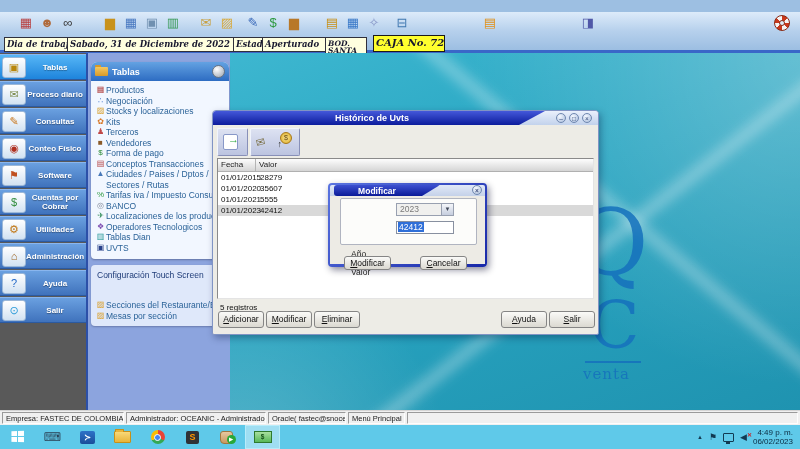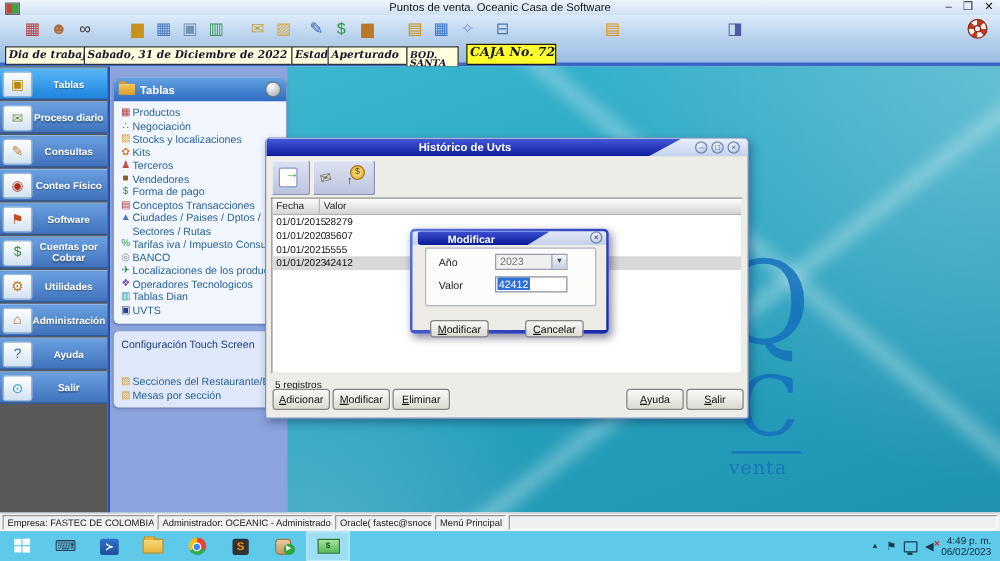--- a/index.html
+++ b/index.html
@@ -136,21 +136,21 @@
     background:linear-gradient(135deg,#5a74e0,#1828a8);box-shadow:2px 3px 7px rgba(0,0,40,.45);}
   .mo-top{position:absolute;left:2px;top:2px;right:2px;height:11px;background:linear-gradient(#e2e9f7,#c4d1e9);border-radius:2px 2px 0 0;}
   .mo-banner{position:absolute;left:4px;top:0px;width:106px;height:11px;border-radius:3px 2px 0 3px;
     background:linear-gradient(#3c50d0,#0a1a98);clip-path:polygon(0 0,106px 0,88px 11px,0 11px);}
   .mo-title{position:absolute;left:0;top:1px;width:94px;text-align:center;color:#fff;font-weight:bold;font-size:8.5px;}
   .mo-close{position:absolute;right:3px;top:0px;width:10px;height:10px;border-radius:50%;cursor:pointer;
     background:radial-gradient(circle at 35% 30%,#f8fafe,#aabcd8);border:1px solid #7088b0;
     font-size:6.5px;line-height:9px;text-align:center;color:#405080;font-weight:bold;box-sizing:border-box;}
   .mo-inner{position:absolute;left:2px;top:13px;right:2px;bottom:3px;background:#edebe5;}
   .mo-group{position:absolute;left:10px;top:2px;width:135px;height:45px;background:#fcfcfa;border:1px solid #b0b4c0;border-radius:2px;}
-  .mo-label{position:absolute;left:10px;font-size:8.5px;color:#222;}
+  .mo-label{position:absolute;left:10px;font-size:8.5px;color:#222;margin-top:44px;}
   #lab-ano{top:6px;}#lab-valor{top:24px;}
   .mo-combo{position:absolute;left:55px;top:4px;width:58px;height:13px;background:#f0f0ee;border:1px solid #98a0b0;
     box-sizing:border-box;font-size:8.5px;color:#7a7a7a;padding-left:3px;line-height:11px;cursor:default;}
   .mo-combo-btn{position:absolute;right:0;top:0;bottom:0;width:11px;background:linear-gradient(#f4f6fa,#c6cede);
     border-left:1px solid #98a0b0;font-size:6px;text-align:center;line-height:11px;color:#404858;}
   .mo-input{position:absolute;left:55px;top:22px;width:58px;height:13px;background:#fff;border:1px solid #8890a0;
     box-sizing:border-box;font-size:8.5px;line-height:11px;padding-left:1px;cursor:text;}
   .mo-input span{background:#2f6fd8;color:#fff;padding:0 1px;}
   .mo-btn{position:absolute;top:60px;width:47px;height:14px;cursor:pointer;
     background:linear-gradient(#fafaf8,#dbd9d1);border:1px solid #858585;border-radius:3px;
@@ -196,29 +196,20 @@
   .netic::after{content:"";position:absolute;left:2px;bottom:-3px;width:4px;height:2px;background:#123a52;}
   .tr-vol{position:relative;font-size:9px;cursor:pointer;}
   .tr-vol i{position:absolute;right:-5px;top:-1px;font-style:normal;color:#cc2222;font-size:6px;font-weight:bold;}
   .tr-time{font-size:8px;text-align:right;line-height:9px;color:#0a2a40;cursor:default;}
 </style>
 </head>
 <body>
 
 <div class="screen">
 
-  <div class="titlebar">
-    <span class="appicon"></span>
-    <span class="title">Puntos de venta. Oceanic Casa de Software</span>
-    <span class="winctrls">
-      <span>–</span>
-      <span>❐</span>
-      <span>✕</span>
-    </span>
-  </div>
 
   <div class="topstrip">
     <div class="toolbar">
       <span class="tbi" style="color: rgb(184, 64, 64);">▦</span>
       <span class="tbi" style="color: rgb(176, 106, 58);">☻</span>
       <span class="tbi" style="color: rgb(58, 58, 58);">∞</span>
       <span class="tbi" style="color: rgb(200, 146, 28);">▆</span>
       <span class="tbi" style="color: rgb(72, 120, 192);">▦</span>
       <span class="tbi" style="color: rgb(112, 144, 176);">▣</span>
       <span class="tbi" style="color: rgb(58, 154, 88);">▥</span>

